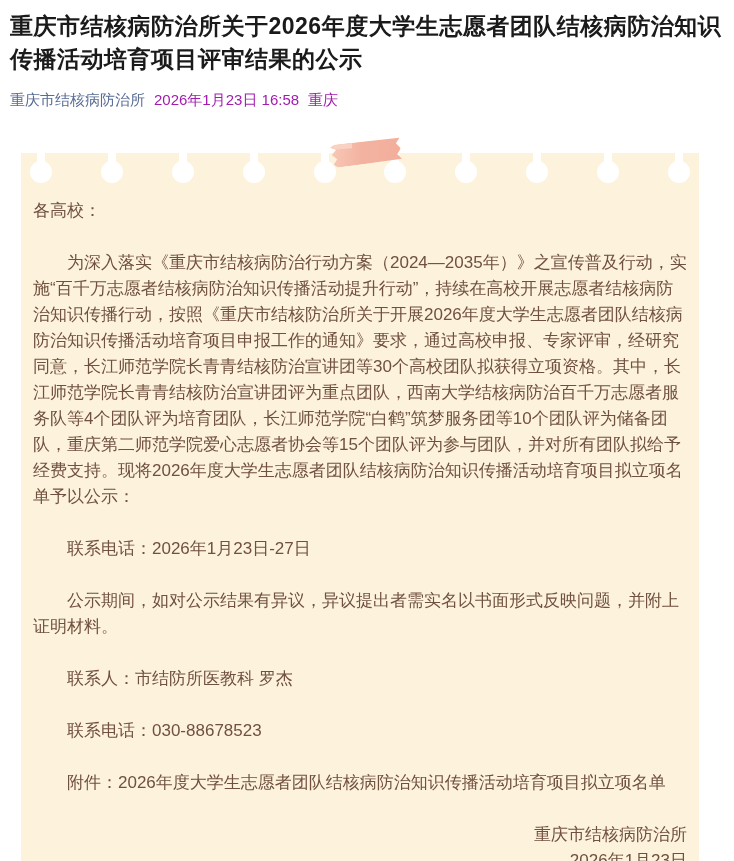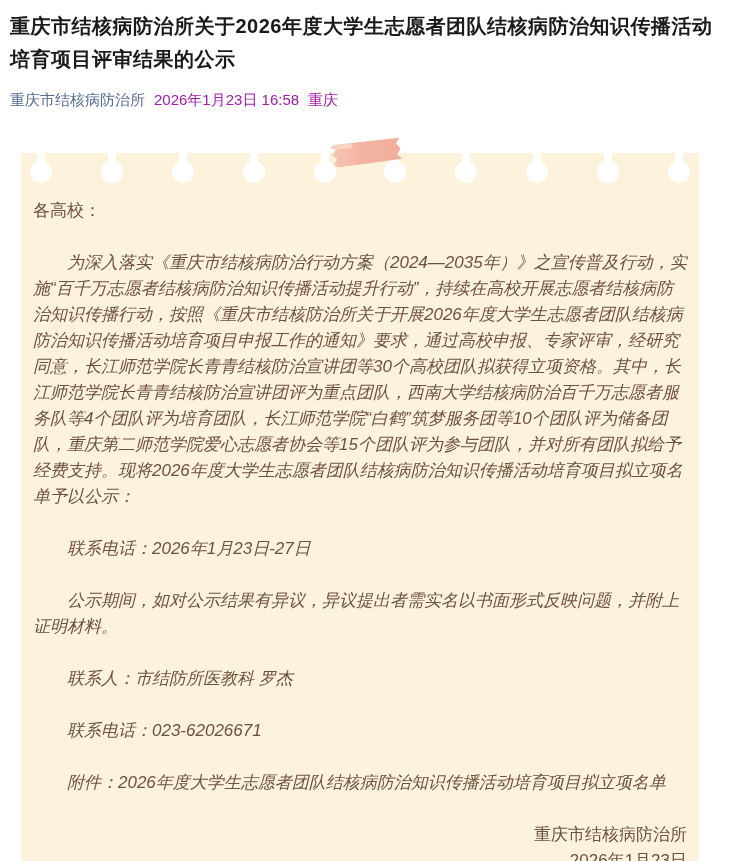--- a/index.html
+++ b/index.html
@@ -4,21 +4,21 @@
 <style>
   html,body { margin:0; padding:0; }
   body {
     width:734px; height:861px; background:#ffffff;
     font-family:"Liberation Sans","DejaVu Sans",sans-serif;
     overflow:hidden;
   }
   .article { width:734px; }
   .title {
     margin:10px 10px 0 10px;
-    font-size:20px; font-weight:700; line-height:33px;
+    font-size:23px; font-weight:700; line-height:33px;
     color:#1a1a1a; letter-spacing:0.5px;
   }
   .meta {
     margin:13px 10px 0 10px;
     font-size:15px; line-height:21px;
     display:flex; align-items:center; gap:9px;
   }
   .meta .acct { color:#576b95; cursor:pointer; }
   .meta .dim  { color:#a21caf; }
 
@@ -55,21 +55,21 @@
     clip-path:polygon(7% 0%, 100% 4%, 94% 26%, 100% 50%, 94% 74%, 100% 96%,
                       8% 100%, 2% 86%, 8% 64%, 1% 44%, 8% 22%, 0% 10%);
     z-index:2;
   }
   .tape::before {
     content:""; position:absolute; top:-5px; left:-4px;
     width:26px; height:10px; background:#f9d2c3;
     transform:rotate(3deg);
   }
   .card p { margin:8px 0 26px 0; }
-  .card p.indent { text-indent:2em;font-style:italic; }
+  .card p.indent { text-indent:2em; }
   .card .sig { text-align:right; margin-top:0; }
   .card .sig p { margin:0; }
 </style>
 </head>
 <body>
 
 <div class="article">
 
   <h1 class="title">重庆市结核病防治所关于2026年度大学生志愿者团队结核病防治知识传播活动培育项目评审结果的公示</h1>
 
@@ -95,21 +95,21 @@
     </div>
 
     <div class="tape"></div>
 
     <p class="salutation">各高校：</p>
 
     <p class="indent">为深入落实《重庆市结核病防治行动方案（2024—2035年）》之宣传普及行动，实施“百千万志愿者结核病防治知识传播活动提升行动”，持续在高校开展志愿者结核病防治知识传播行动，按照《重庆市结核防治所关于开展2026年度大学生志愿者团队结核病防治知识传播活动培育项目申报工作的通知》要求，通过高校申报、专家评审，经研究同意，长江师范学院长青青结核防治宣讲团等30个高校团队拟获得立项资格。其中，长江师范学院长青青结核防治宣讲团评为重点团队，西南大学结核病防治百千万志愿者服务队等4个团队评为培育团队，长江师范学院“白鹤”筑梦服务团等10个团队评为储备团队，重庆第二师范学院爱心志愿者协会等15个团队评为参与团队，并对所有团队拟给予经费支持。现将2026年度大学生志愿者团队结核病防治知识传播活动培育项目拟立项名单予以公示：</p>
     <p class="indent">联系电话：2026年1月23日-27日</p>
     <p class="indent">公示期间，如对公示结果有异议，异议提出者需实名以书面形式反映问题，并附上证明材料。</p>
     <p class="indent">联系人：市结防所医教科 罗杰</p>
-    <p class="indent">联系电话：023-62026671</p>
+    <p class="indent">联系电话：030-88678523</p>
     <p class="indent">附件：2026年度大学生志愿者团队结核病防治知识传播活动培育项目拟立项名单</p>
 
     <div class="sig">
       <p>重庆市结核病防治所</p>
       <p>2026年1月23日</p>
     </div>
 
   </div>
 </div>
 

